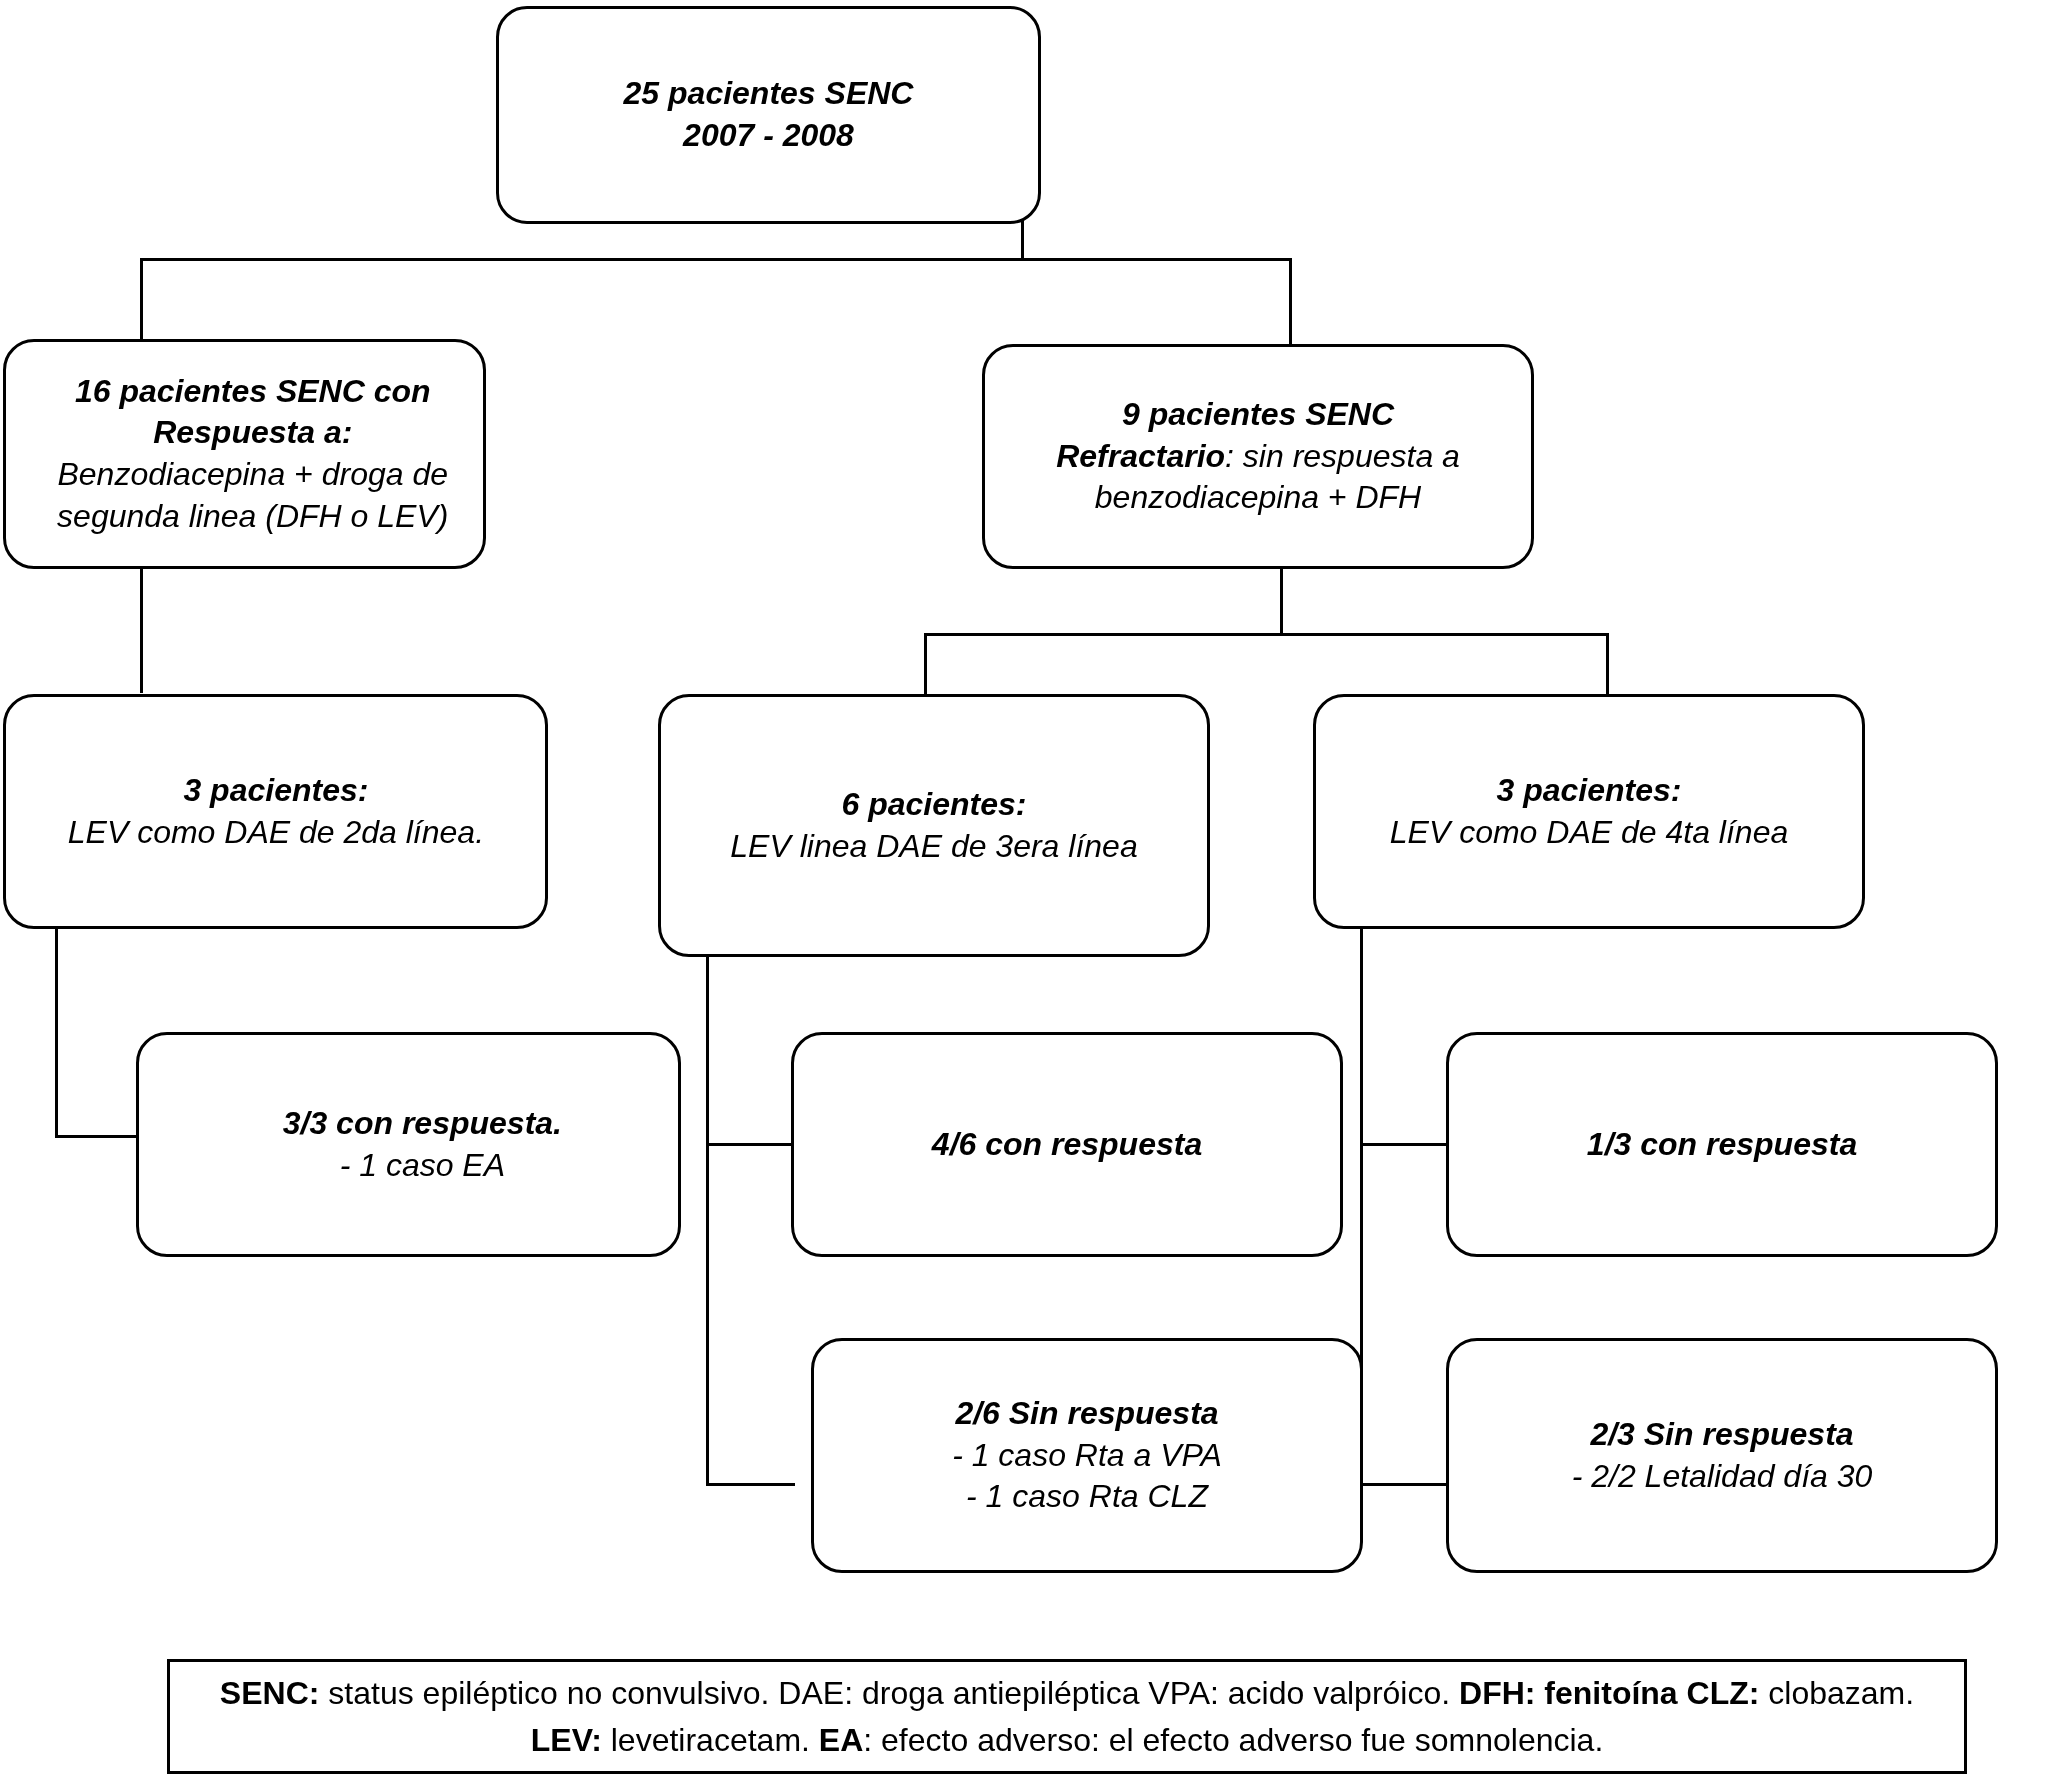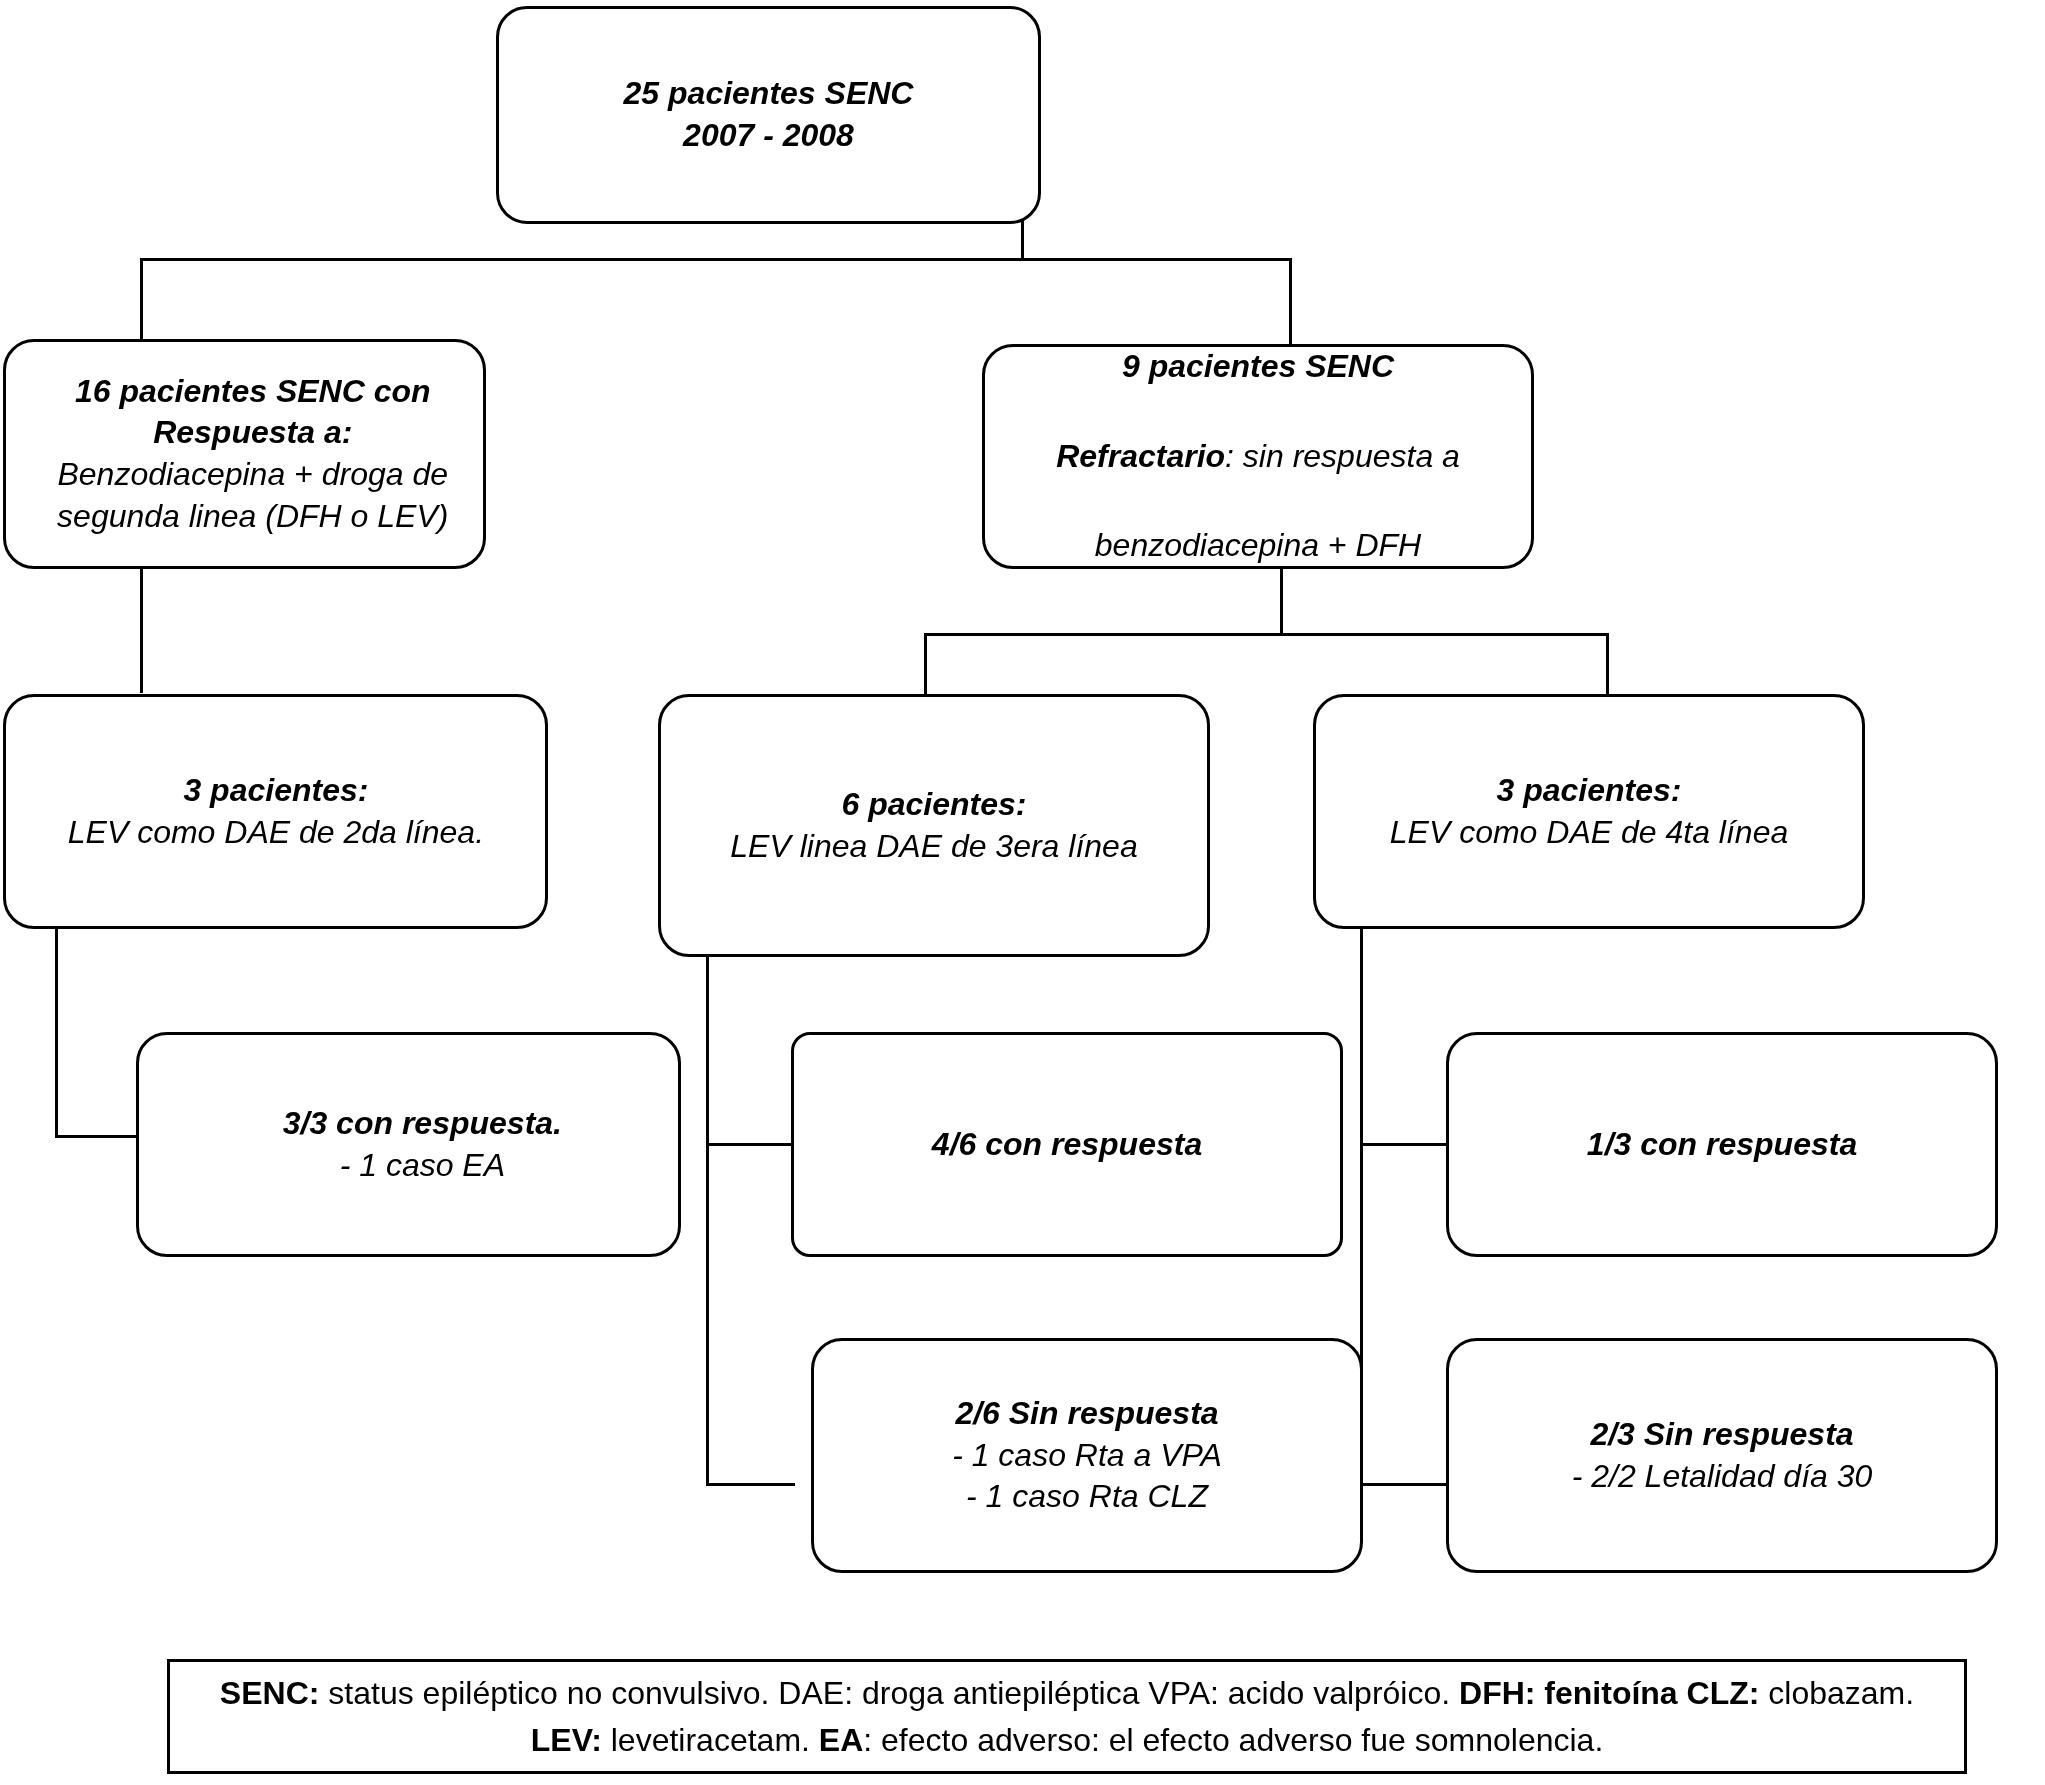--- a/index.html
+++ b/index.html
@@ -112,21 +112,21 @@
     <span class="line b">2007 - 2008</span>
   </div>
 
   <div class="node" style="left:3.4px; top:339px; width:483px; height:230px;padding-left:28px;">
     <span class="line b">16 pacientes SENC con</span>
     <span class="line b">Respuesta a:</span>
     <span class="line">Benzodiacepina + droga de</span>
     <span class="line">segunda linea (DFH o LEV)</span>
   </div>
 
-  <div class="node" style="left:982px; top:344px; width:552px; height:225px;gap:48px;">
+  <div class="node" style="left:982px; top:344px; width:552px; height:225px;">
     <span class="line b">9 pacientes SENC</span>
     <span class="line mix"><b>Refractario</b><span>: sin respuesta a</span></span>
     <span class="line">benzodiacepina + DFH</span>
   </div>
 
   <div class="node" style="left:3.4px; top:694px; width:545px; height:235px;">
     <span class="line b">3 pacientes:</span>
     <span class="line">LEV como DAE de 2da línea.</span>
   </div>
 
@@ -138,21 +138,21 @@
   <div class="node" style="left:1313px; top:694px; width:552px; height:235px;">
     <span class="line b">3 pacientes:</span>
     <span class="line">LEV como DAE de 4ta línea</span>
   </div>
 
   <div class="node" style="left:136px; top:1032px; width:545px; height:225px;padding-left:40px;">
     <span class="line b">3/3 con respuesta.</span>
     <span class="line">- 1 caso EA</span>
   </div>
 
-  <div class="node" style="left:791px; top:1032px; width:552px; height:225px;border-radius:19px;">
+  <div class="node" style="left:791px; top:1032px; width:552px; height:225px;">
     <span class="line b">4/6 con respuesta</span>
   </div>
 
   <div class="node" style="left:1446px; top:1032px; width:552px; height:225px;">
     <span class="line b">1/3 con respuesta</span>
   </div>
 
   <div class="node" style="left:811px; top:1338px; width:552px; height:235px;">
     <span class="line b">2/6 Sin respuesta</span>
     <span class="line">- 1 caso Rta a VPA</span>

